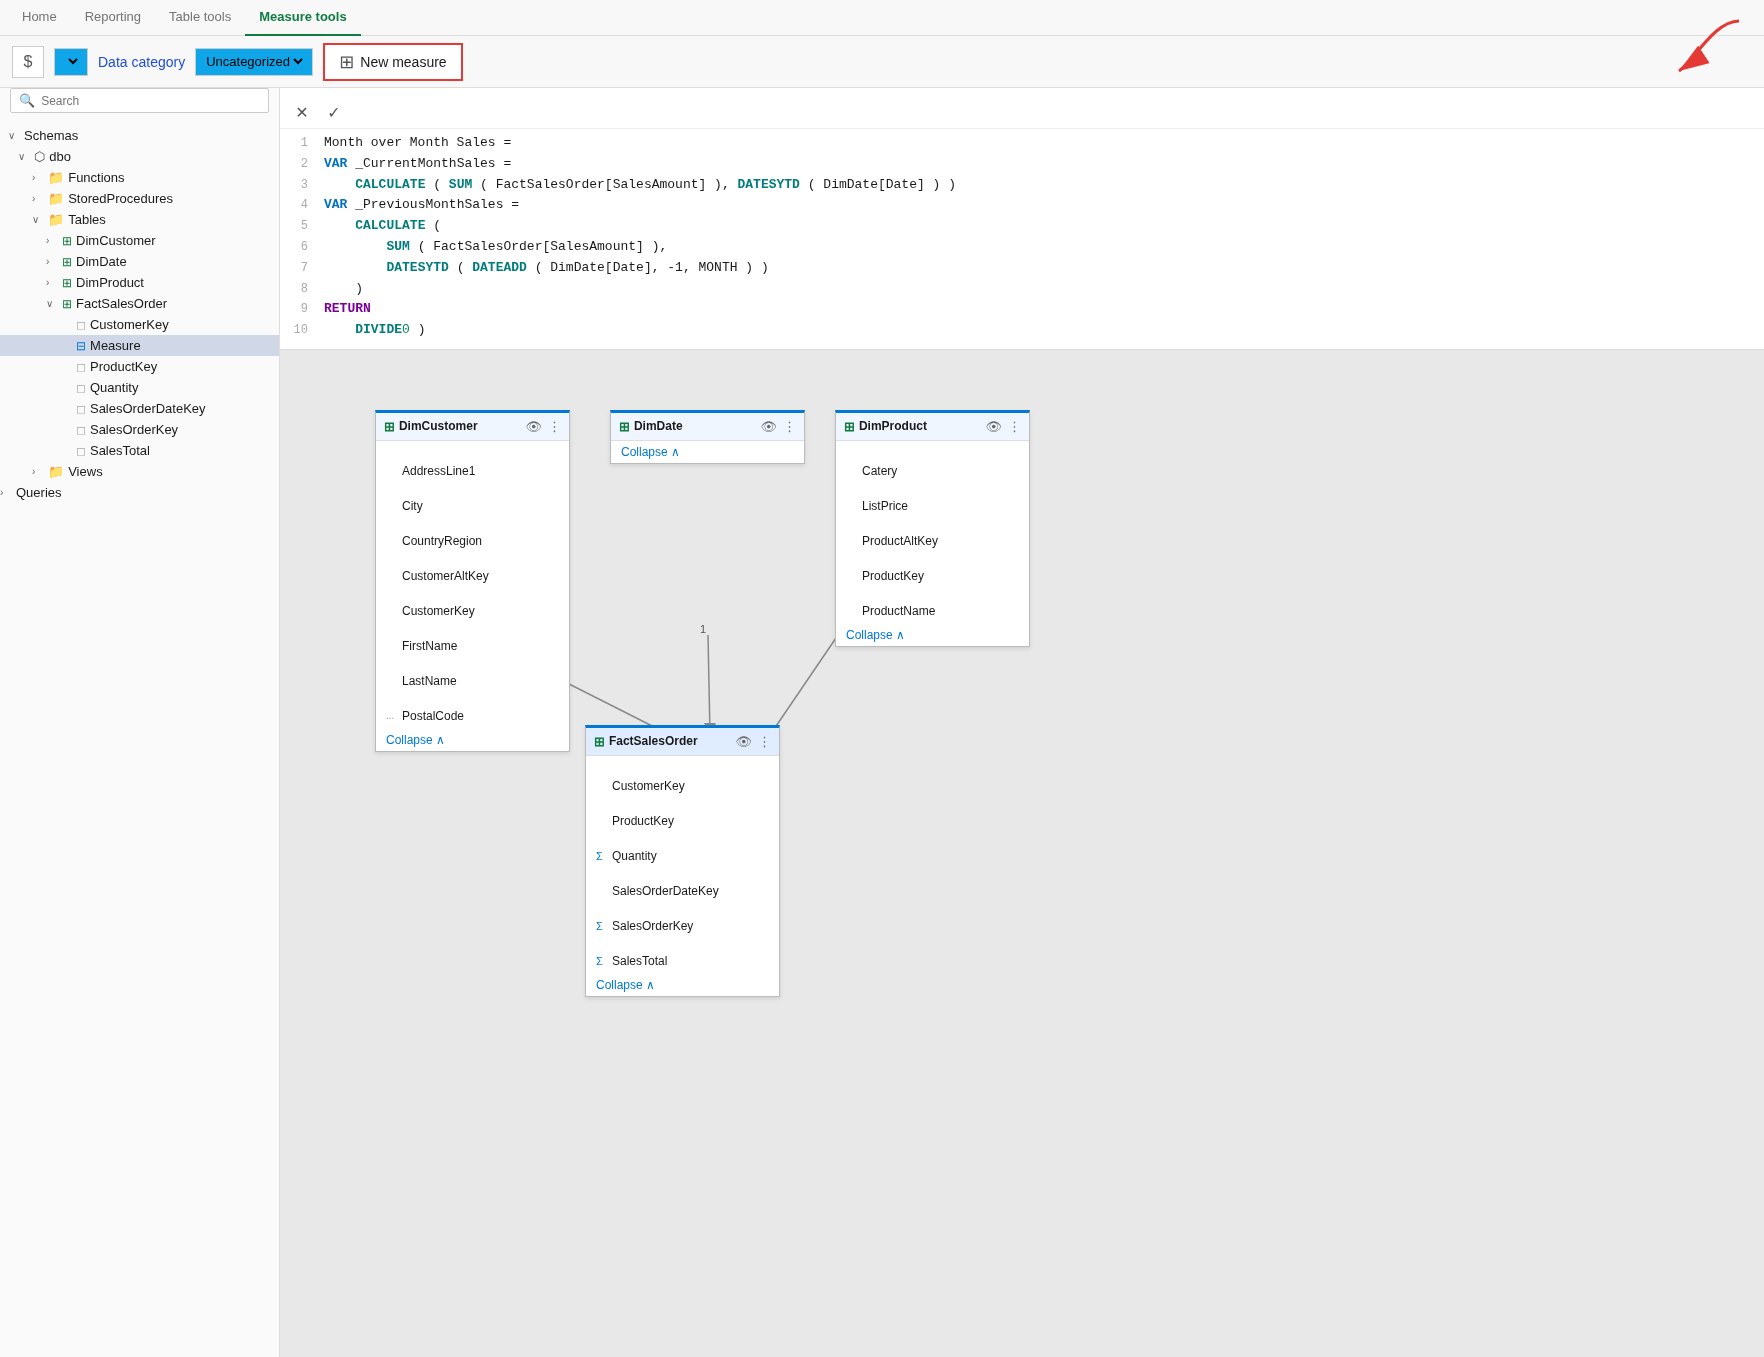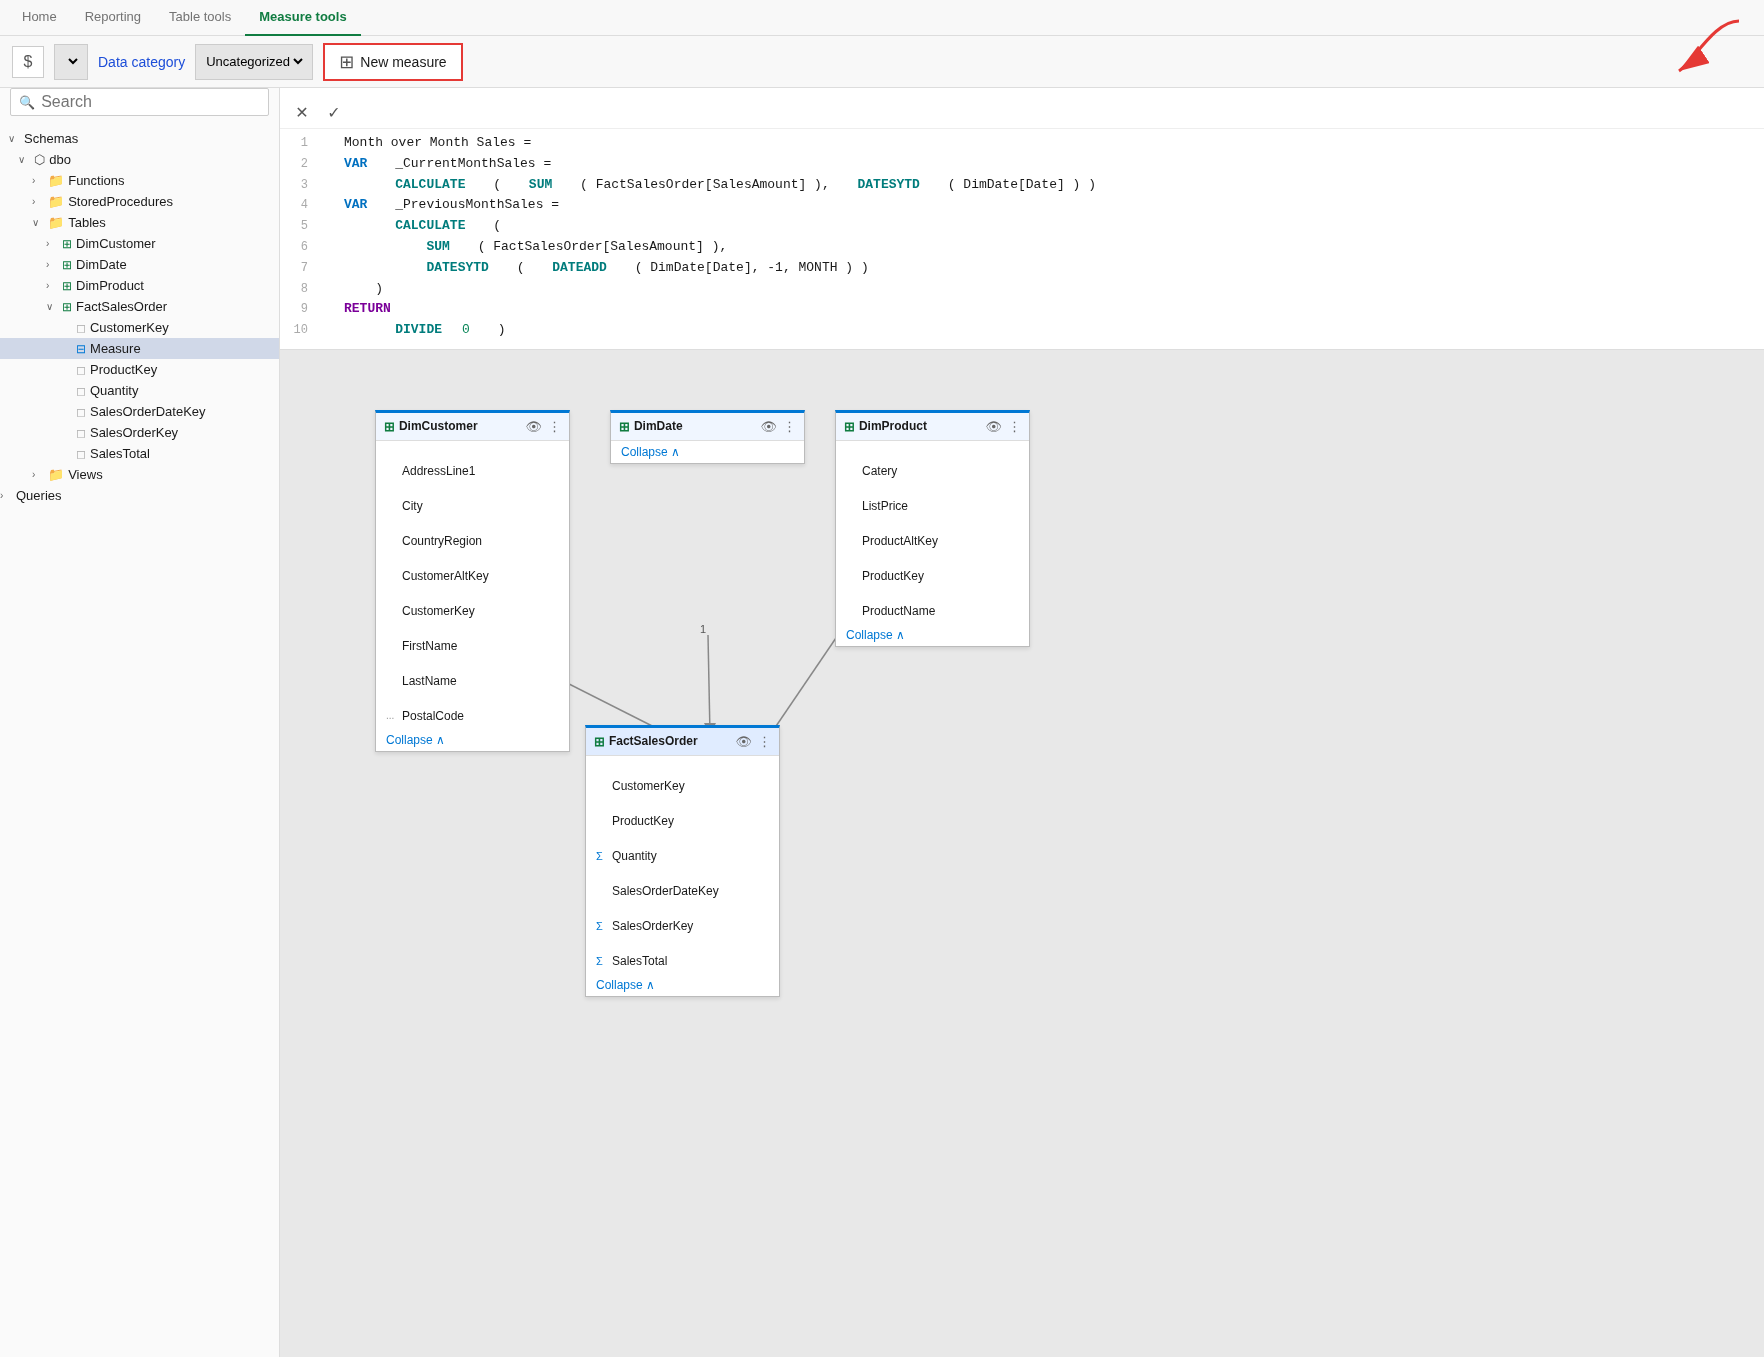--- a/index.html
+++ b/index.html
@@ -46,22 +46,22 @@
       background: white;
       display: flex; align-items: center; justify-content: center;
       cursor: pointer;
       font-size: 16px;
       color: #555;
     }
     .toolbar-dropdown {
       display: flex;
       align-items: center;
       border: 1px solid #ccc;
-      background: #e5e5e5;
-      height: 36px;
+      background: #0ea5e9;
+      height: 28px;
       padding: 0 6px;
       cursor: pointer;
     }
     .toolbar-dropdown select {
       border: none; outline: none; background: transparent; font-size: 13px; cursor: pointer;
     }
     .toolbar-label {
       font-size: 14px;
       color: #1d4ed8;
     }
@@ -108,21 +108,21 @@
       margin: 0 10px 8px;
       display: flex;
       align-items: center;
       border: 1px solid #ccc;
       background: white;
       padding: 4px 8px;
       gap: 6px;
       border-radius: 2px;
     }
     .search-box input {
-      border: none; outline: none; font-size: 16px; background: transparent; width: 100%;
+      border: none; outline: none; font-size: 12px; background: transparent; width: 100%;
     }
     .tree {
       overflow-y: auto;
       flex: 1;
       padding: 4px 0;
     }
     .tree-item {
       display: flex;
       align-items: center;
       padding: 3px 8px;
@@ -173,21 +173,21 @@
       line-height: 1.6;
     }
     .line-num {
       color: #aaa;
       width: 20px;
       text-align: right;
       margin-right: 16px;
       flex-shrink: 0;
       font-size: 12px;
     }
-    .code-text { white-space: pre; margin-left: 20px; }
+    .code-text { white-space: pre; }
     .kw-blue { color: #0070c0; font-weight: 600; }
     .kw-teal { color: #007c7c; font-weight: 600; }
     .kw-return { color: #7b0099; font-weight: 600; }
     .kw-num { color: #098658; }
     .kw-normal { color: #1a1a1a; }
 
     
     .diagram-area {
       flex: 1;
       background: #e8e8e8;

